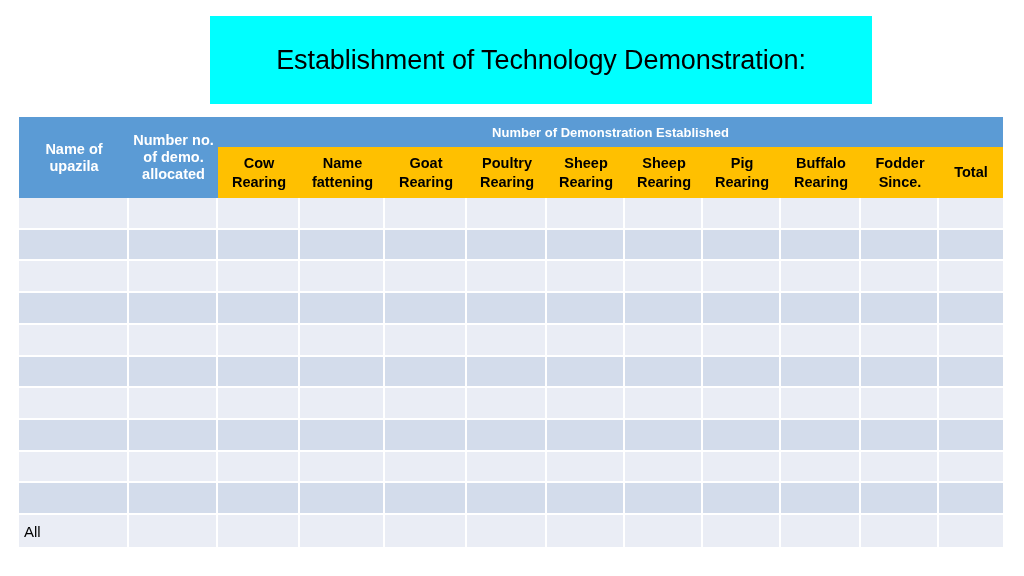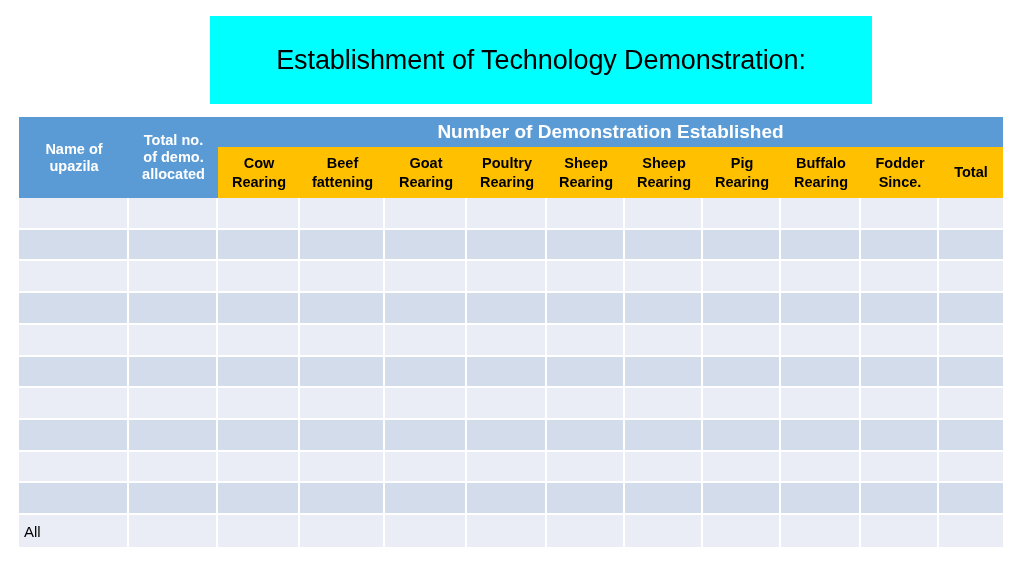--- a/index.html
+++ b/index.html
@@ -66,21 +66,21 @@
     font-size: 14.5px;
     line-height: 17px;
     text-align: center;
     border-right: 2px solid #ffffff;
     border-bottom: 2px solid #ffffff;
   }
   .h-span {
     background: #5B9BD5;
     color: #ffffff;
     font-weight: bold;
-    font-size: 19px;
+    font-size: 13px;
     text-align: center;
     height: 30px;
     border-bottom: 2px solid #ffffff;
   }
 
   
   .h-amber {
     background: #FFC000;
     color: #000000;
     font-size: 14.5px;
@@ -131,33 +131,33 @@
     <col style="width:78px">
     <col style="width:64px">
   </colgroup>
   <thead>
     <tr>
       <th class="h-blue" rowspan="2">
         <div>Name of</div>
         <div>upazila</div>
       </th>
       <th class="h-blue" rowspan="2">
-        <div>Total no.</div>
+        <div>Number no.</div>
         <div>of demo.</div>
         <div>allocated</div>
       </th>
       <th class="h-span" colspan="10">Number of Demonstration Established</th>
     </tr>
     <tr>
       <th class="h-amber hdr-pad">
         <div>Cow</div>
         <div>Rearing</div>
       </th>
       <th class="h-amber hdr-pad">
-        <div>Beef</div>
+        <div>Name</div>
         <div>fattening</div>
       </th>
       <th class="h-amber hdr-pad">
         <div>Goat</div>
         <div>Rearing</div>
       </th>
       <th class="h-amber hdr-pad">
         <div>Poultry</div>
         <div>Rearing</div>
       </th>

